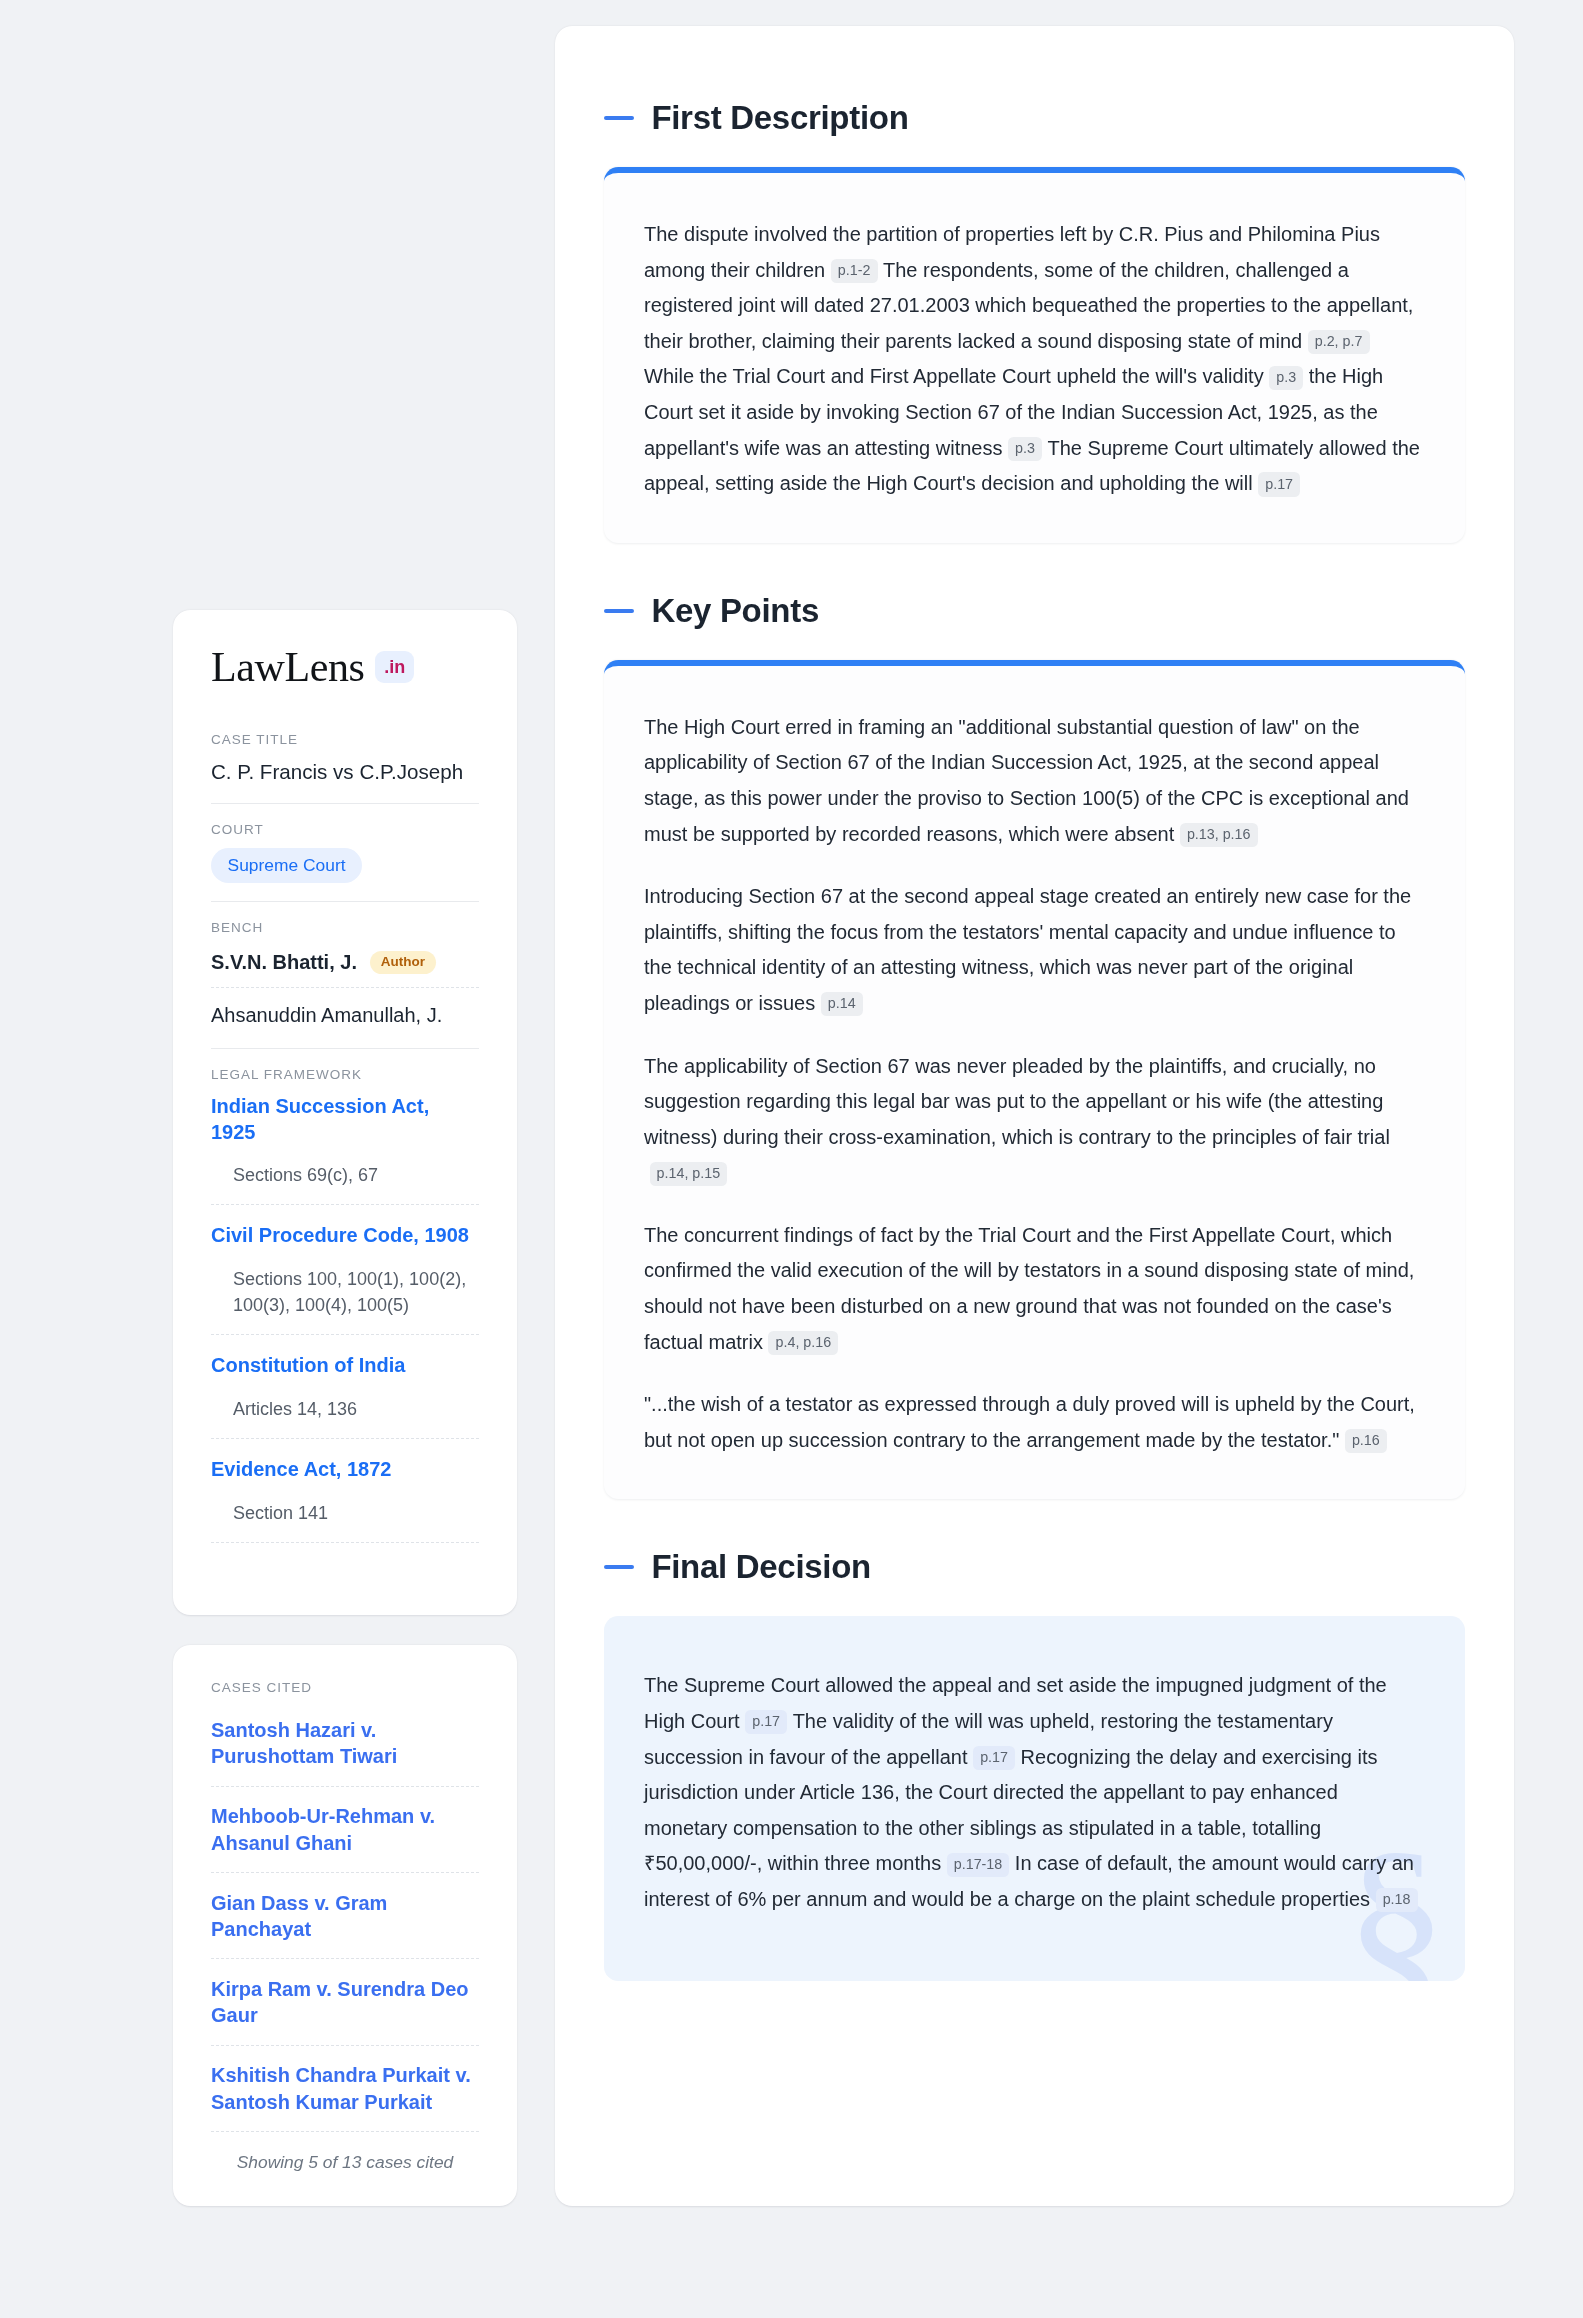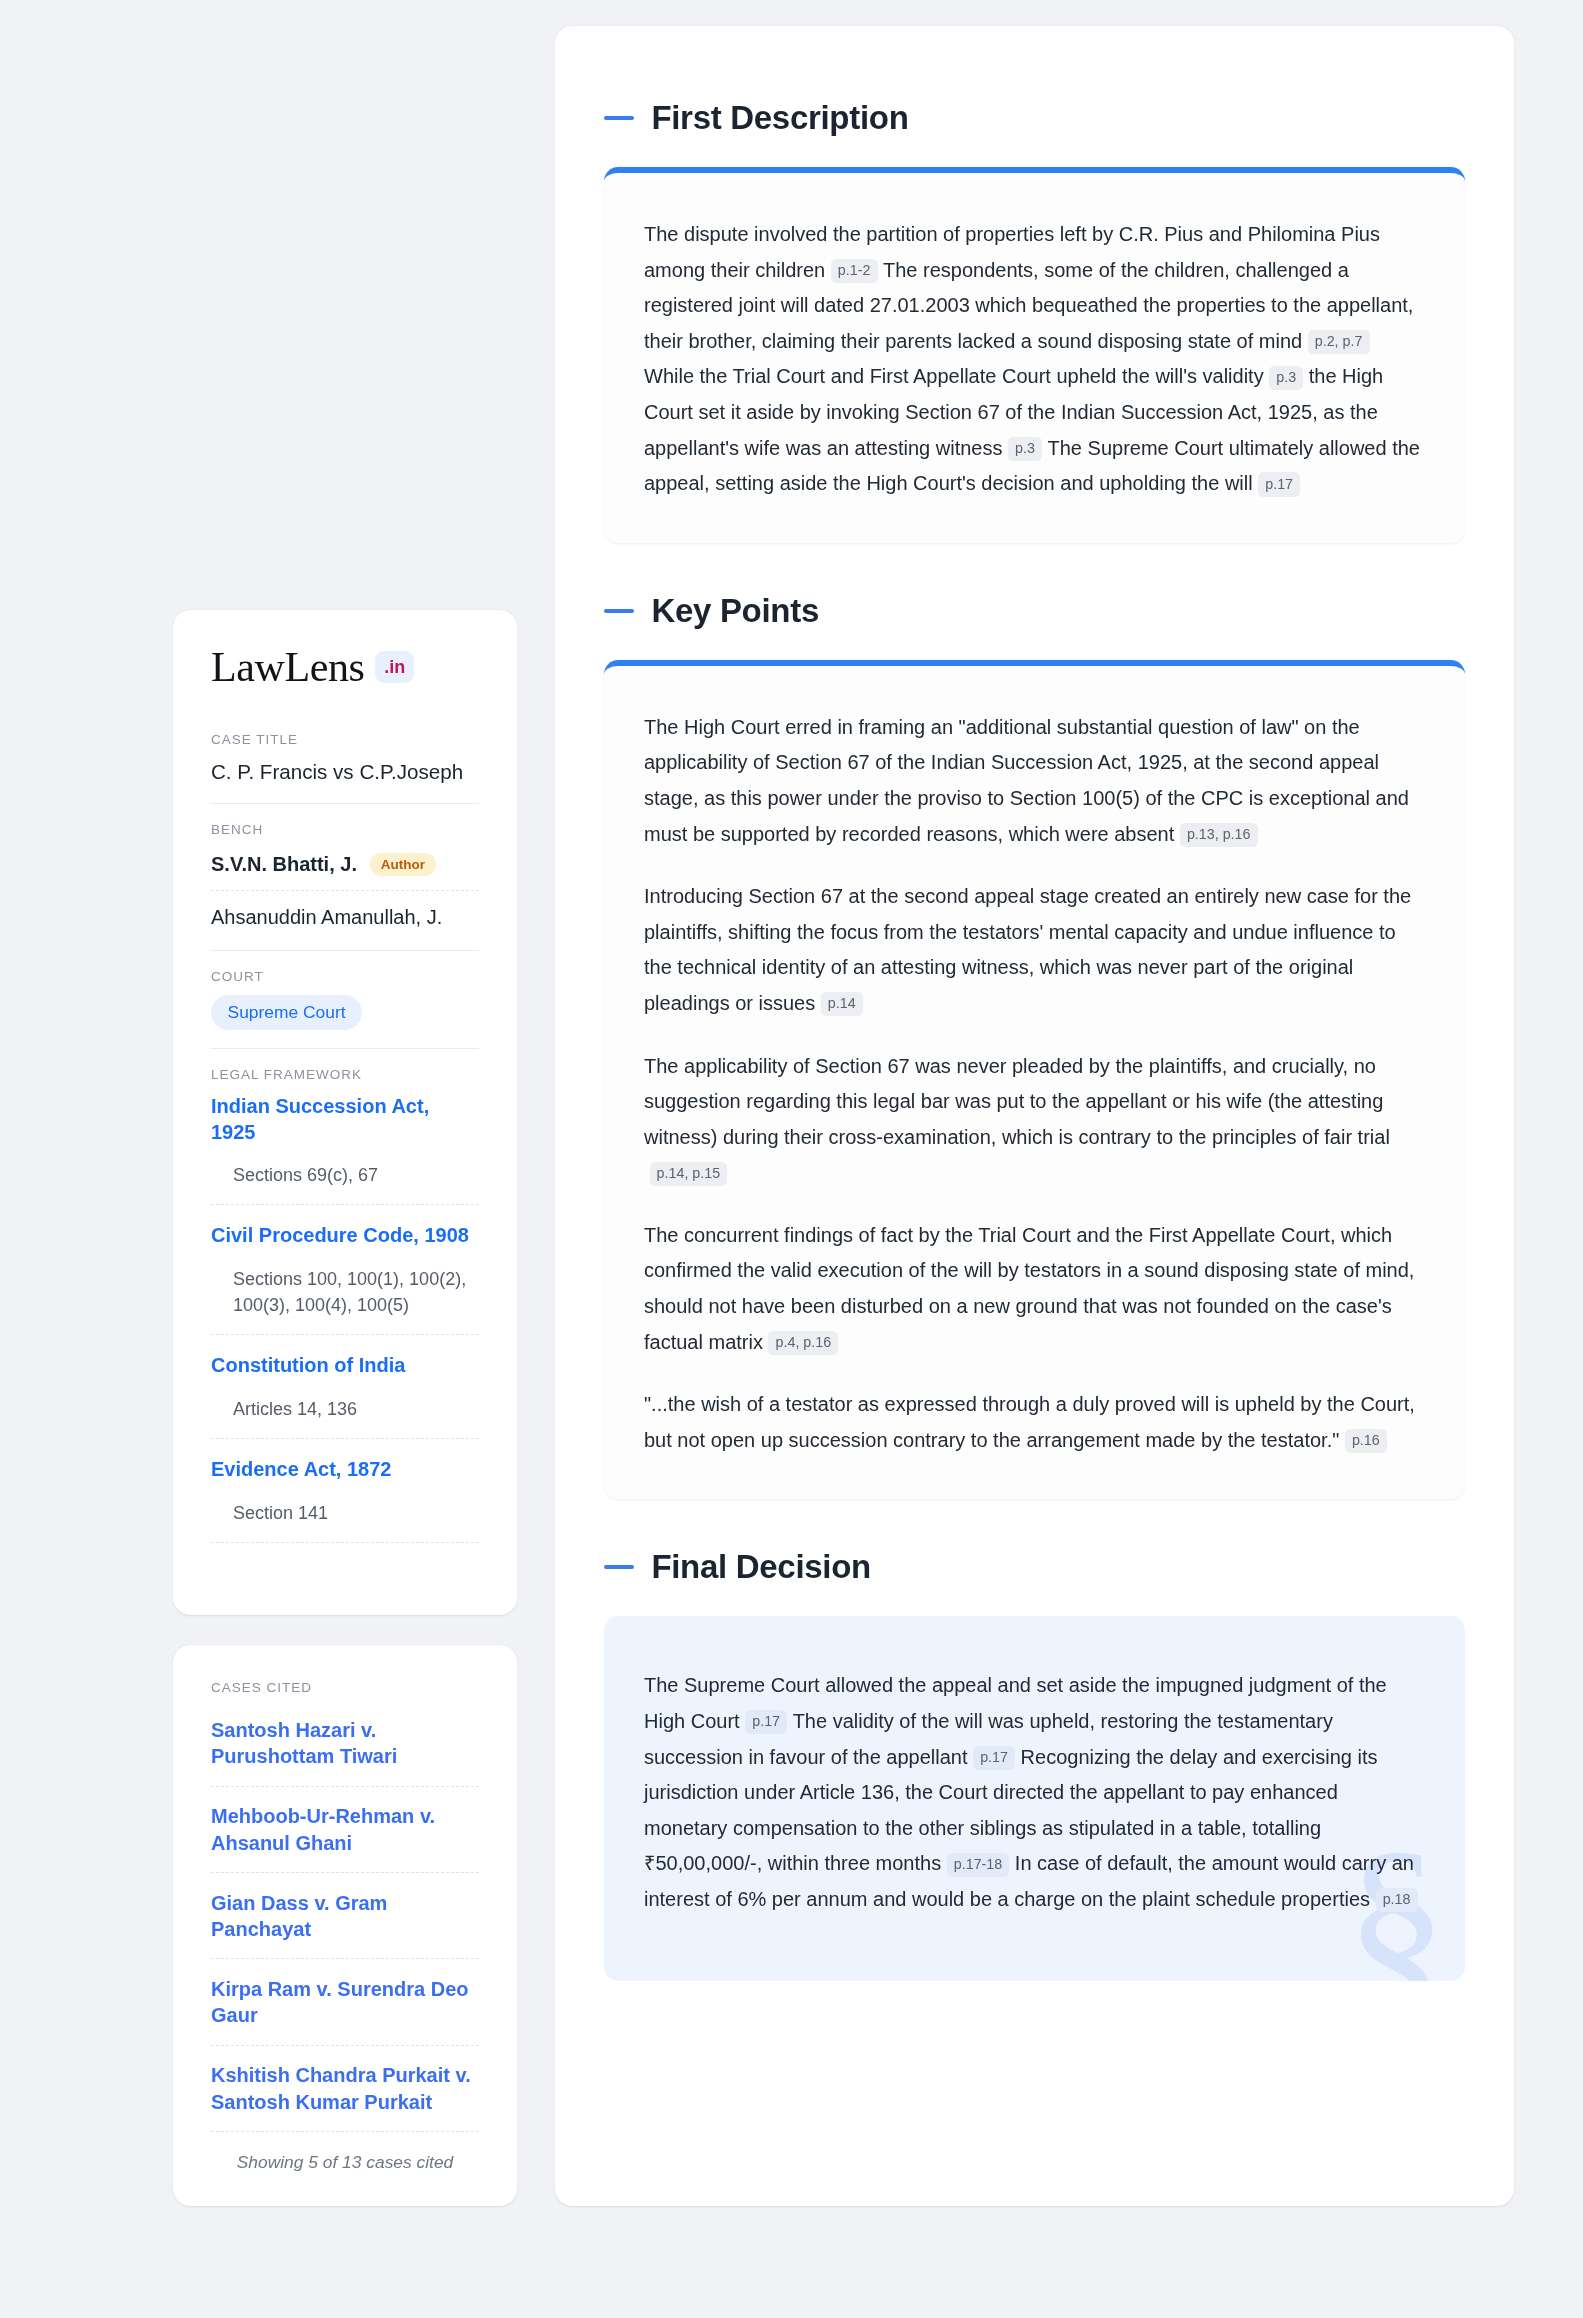--- a/index.html
+++ b/index.html
@@ -239,33 +239,33 @@
         <span class="brand-name">LawLens</span>
         <span class="brand-tld">.in</span>
       </div>
 
       <div class="field">
         <div class="field-label">CASE TITLE</div>
         <div class="field-value">C. P. Francis vs C.P.Joseph</div>
       </div>
 
       <div class="field">
+        <div class="field-label">COURT</div>
+        <span class="court-pill">Supreme Court</span>
+      </div>
+
+      <div class="field">
         <div class="field-label">BENCH</div>
         <div class="bench-row">
           <span class="bench-name author">S.V.N. Bhatti, J.</span>
           <span class="author-badge">Author</span>
         </div>
         <div class="bench-row">
           <span class="bench-name">Ahsanuddin Amanullah, J.</span>
         </div>
-      </div>
-
-      <div class="field">
-        <div class="field-label">COURT</div>
-        <span class="court-pill">Supreme Court</span>
       </div>
 
 
       <div class="field">
         <div class="field-label">LEGAL FRAMEWORK</div>
 
         <div class="law-group">
           <div class="law-name">Indian Succession Act, 1925</div>
           <div class="law-sections">Sections 69(c), 67</div>
         </div>

